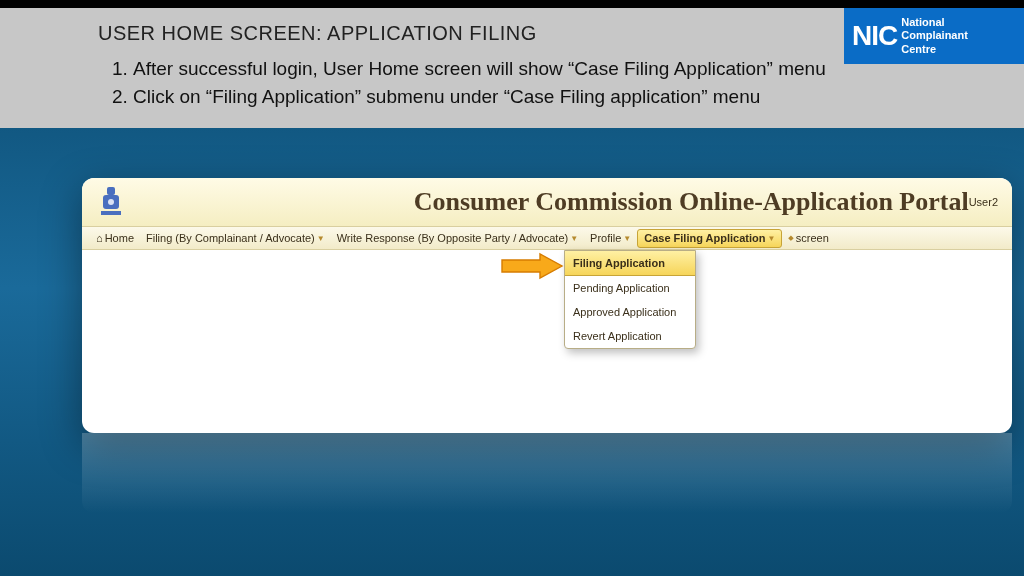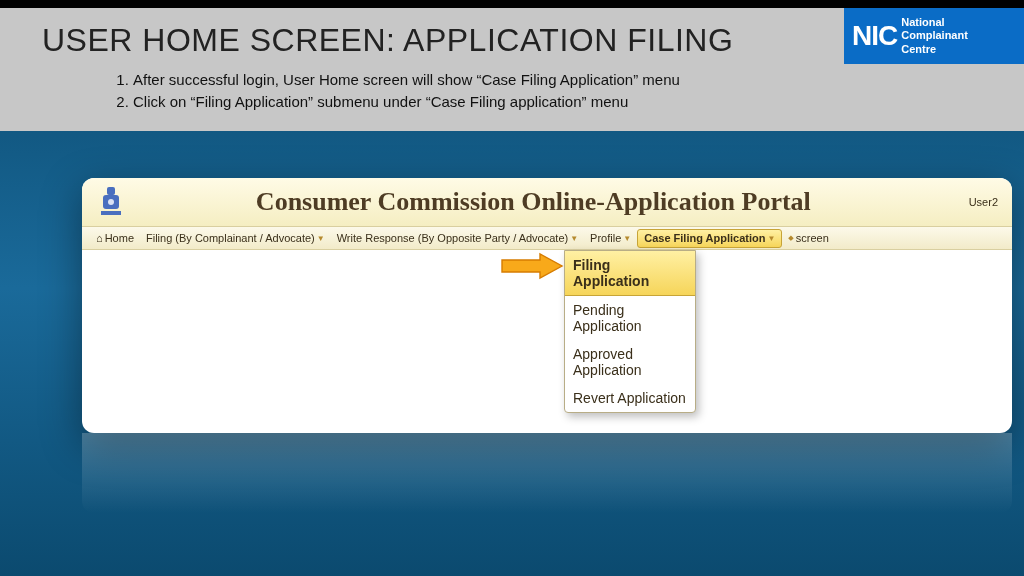--- a/index.html
+++ b/index.html
@@ -14,29 +14,29 @@
   .top-black-bar {
     height: 8px;
     background: #000;
   }
   .header-band {
     background: #c7c7c7;
     padding: 14px 0 18px 0;
     position: relative;
   }
   .slide-title {
-    font-size: 32px;
+    font-size: 20px;
     font-weight: 400;
     color: #222;
-    margin-left: 42px;
+    margin-left: 98px;
     letter-spacing: 0.5px;
   }
   .steps {
     margin: 10px 0 0 115px;
-    font-size: 15px;
+    font-size: 19px;
     color: #111;
     line-height: 1.45;
   }
   .steps li { margin-left: 18px; }
   .nic-logo {
     position: absolute;
     top: 0;
     right: 0;
     width: 180px;
     height: 56px;
@@ -83,21 +83,21 @@
     width: 30px;
     height: 36px;
     margin-right: 12px;
     display: flex;
     align-items: center;
     justify-content: center;
   }
   .emblem svg { width: 28px; height: 34px; }
   .portal-title {
     flex: 1;
-    text-align: center;
+    text-align: right;
     font-family: "Times New Roman", serif;
     font-size: 26px;
     font-weight: bold;
     color: #4e3c24;
     margin-left: -40px;
   }
   .user-label {
     font-size: 11px;
     color: #3a2f1a;
   }
@@ -145,21 +145,21 @@
   }
   .dropdown {
     position: absolute;
     top: 72px;
     left: 482px;
     width: 132px;
     background: #fff;
     border: 1px solid #b8ad86;
     border-radius: 0 0 4px 4px;
     box-shadow: 3px 4px 8px rgba(0,0,0,0.25);
-    font-size: 14px;
+    font-size: 11px;
     z-index: 10;
   }
   .dropdown-item {
     padding: 6px 8px;
     color: #3a2f1a;
     cursor: pointer;
   }
   .dropdown-item.highlight {
     background: linear-gradient(to bottom, #fff0a3, #f6d55a);
     font-weight: bold;

